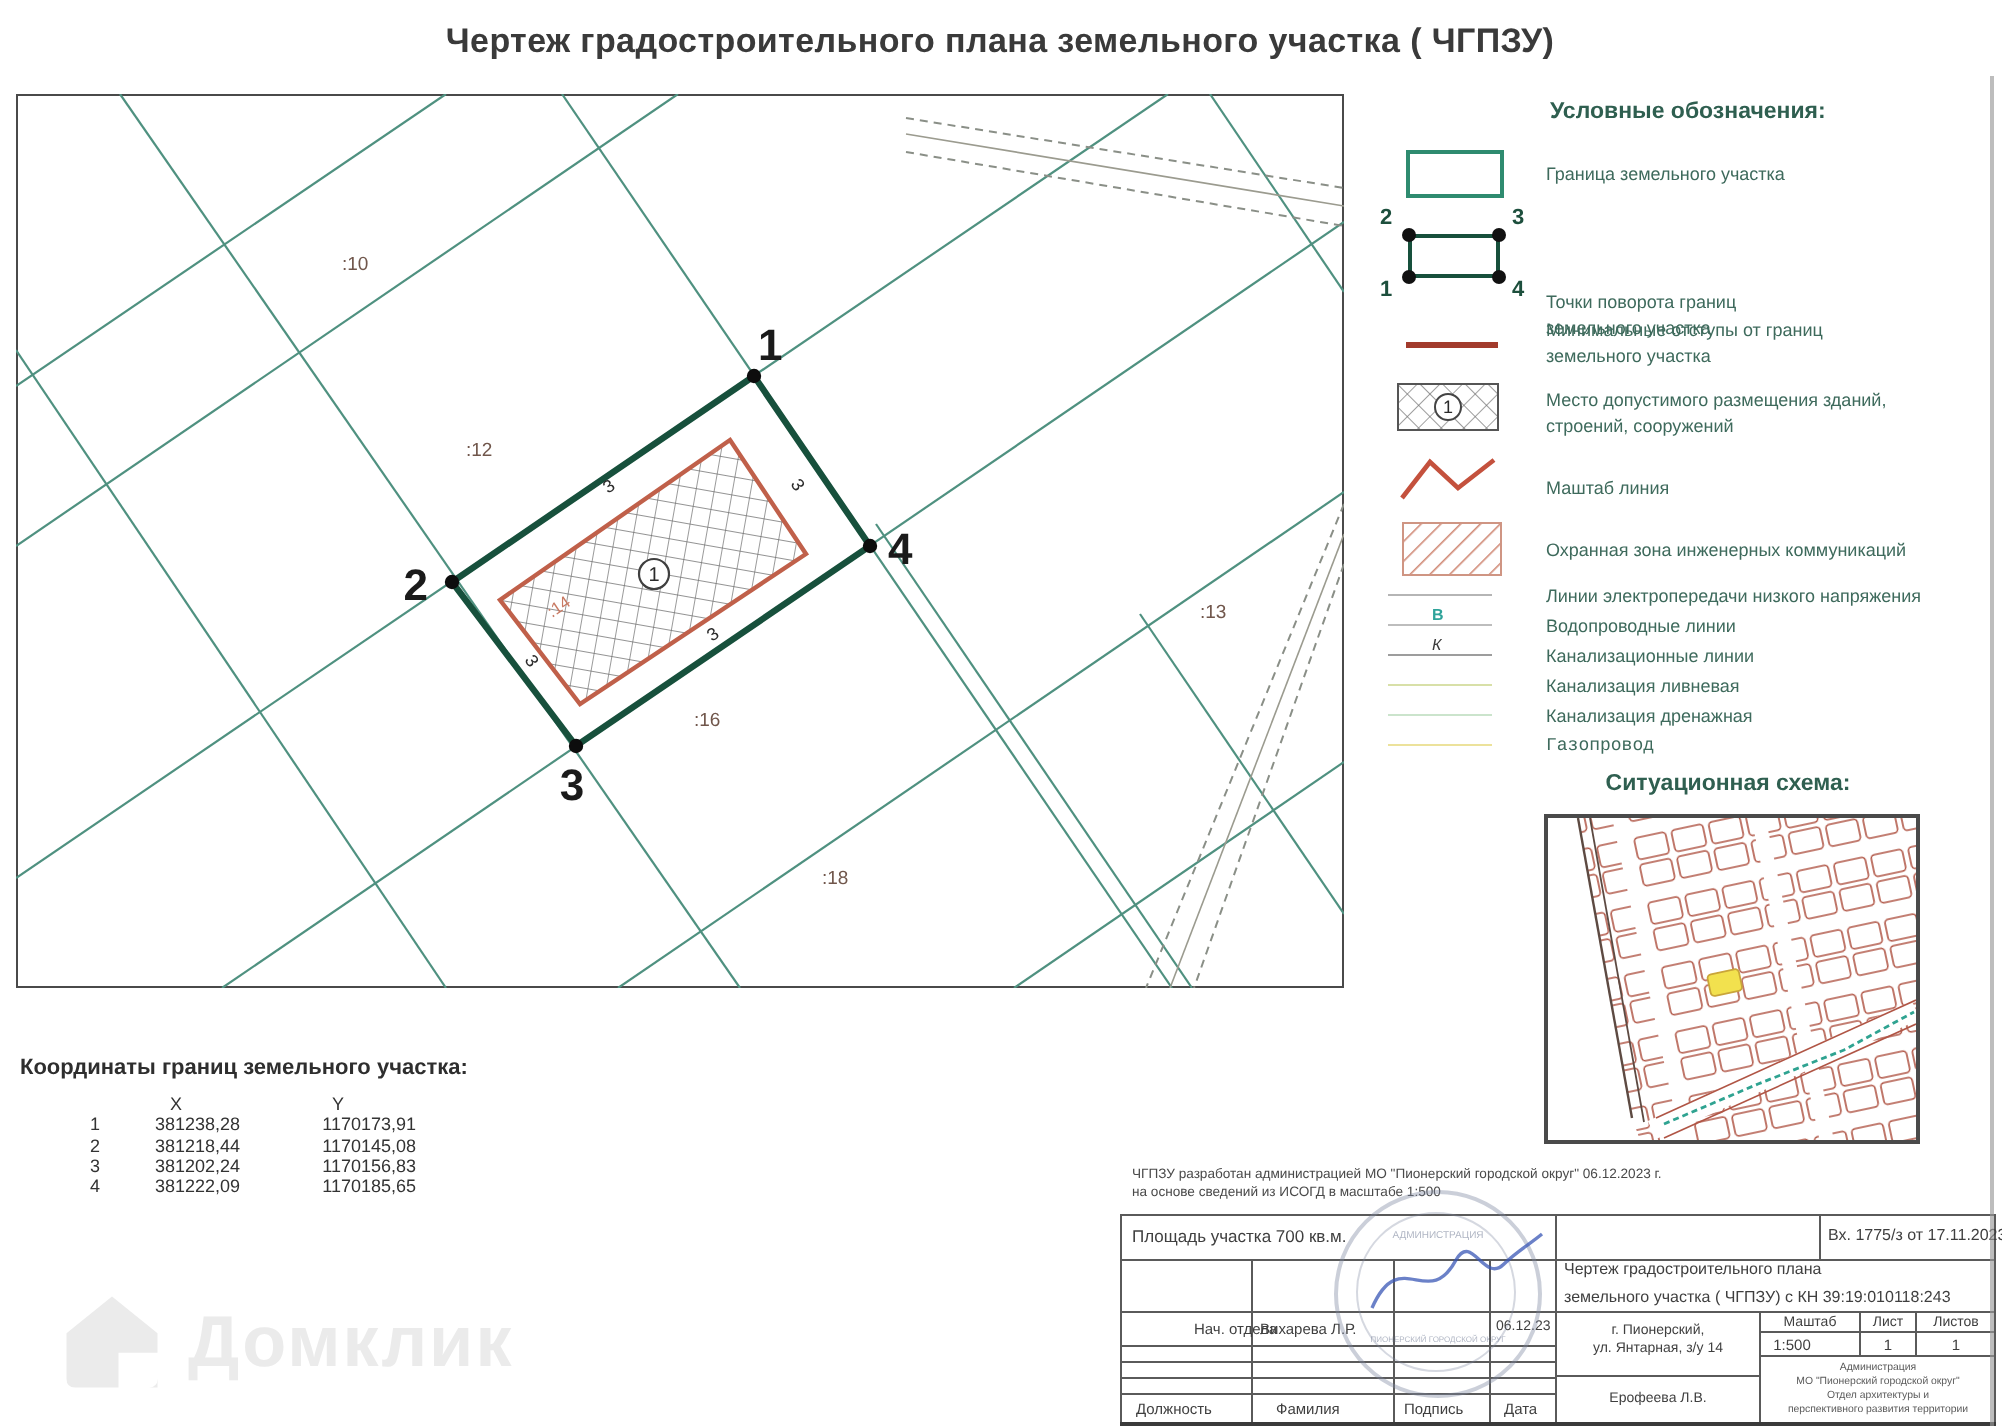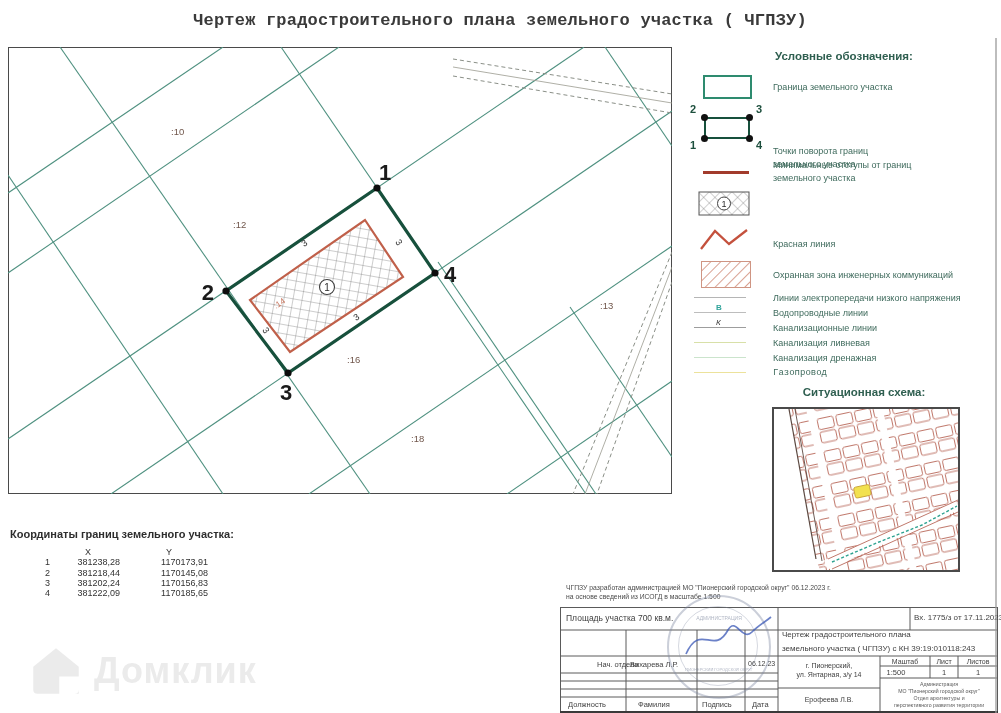--- a/index.html
+++ b/index.html
@@ -1,20 +1,20 @@
 <!DOCTYPE html>
 <html><head>
 <meta charset="utf-8">
 <style>
   html,body{margin:0;padding:0;background:#fff;}
   .page{position:relative;width:1001px;height:713px;background:#ffffff;overflow:hidden;
         font-family:"Liberation Sans",sans-serif;color:#333;}
   .abs{position:absolute;}
   .main-title{left:150px;top:11px;width:700px;text-align:center;font-size:17px;
-              font-weight:600;color:#3a3a3a;letter-spacing:.2px;font-family:Liberation Mono, monospace;}
+              font-weight:600;color:#3a3a3a;letter-spacing:.2px;}
   
   .legend-panel{left:680px;top:45px;width:318px;height:345px;}
   .lg-header{left:95px;top:5px;font-size:11.5px;font-weight:bold;color:#2f5f50;}
   .lg-label{position:absolute;left:77px;font-size:9px;color:#3e6a5c;line-height:1.4;
             white-space:pre-line;width:218px;padding-left:16px;}
   .lg-swatch{position:absolute;}
   .sw-line{width:52px;border-top:1.3px solid #a9a9a9;}
   .pt-num{position:absolute;font-size:11px;font-weight:bold;color:#1d4f3d;}
   .sit-header{left:770px;top:386px;width:188px;text-align:center;font-size:11.5px;
               font-weight:bold;color:#2f5f50;}
@@ -149,27 +149,29 @@
         <defs>
           <pattern id="lgx" patternUnits="userSpaceOnUse" width="8" height="8" patternTransform="rotate(45)">
             <path d="M0,0 L0,8 M0,0 L8,0" stroke="#777" stroke-width="0.7" fill="none"></path>
           </pattern>
         </defs>
         <rect x="1" y="1" width="50" height="23" fill="url(#lgx)" stroke="#555" stroke-width="1"></rect>
         <circle cx="26" cy="12.5" r="6.5" fill="#fff" stroke="#444" stroke-width="1"></circle>
         <text x="26" y="15.5" text-anchor="middle" font-size="9" fill="#2a2a2a">1</text>
       </svg>
     </div>
+    <div class="lg-label" style="top:149px;">Место допустимого размещения зданий,
+строений, сооружений</div>
 
     <div class="lg-swatch" style="left:18px;top:180px;">
       <svg width="52" height="28" viewBox="0 0 52 28">
         <polyline points="3,24 17,6 31,19 49,5" fill="none" stroke="#c4513d" stroke-width="2.3"></polyline>
       </svg>
     </div>
-    <div class="lg-label" style="top:193px;">Красная линия</div>
+    <div class="lg-label" style="top:193px;">Маштаб линия</div>
 
     <div class="lg-swatch" style="left:21px;top:216px;">
       <svg width="50" height="27" viewBox="0 0 50 27">
         <defs>
           <pattern id="lgz" patternUnits="userSpaceOnUse" width="7" height="7" patternTransform="rotate(45)">
             <path d="M0,0 L0,7" stroke="#d08a76" stroke-width="1.6" fill="none"></path>
           </pattern>
         </defs>
         <rect x="0.5" y="0.5" width="49" height="26" fill="url(#lgz)" stroke="#cf9583" stroke-width="1"></rect>
       </svg>

